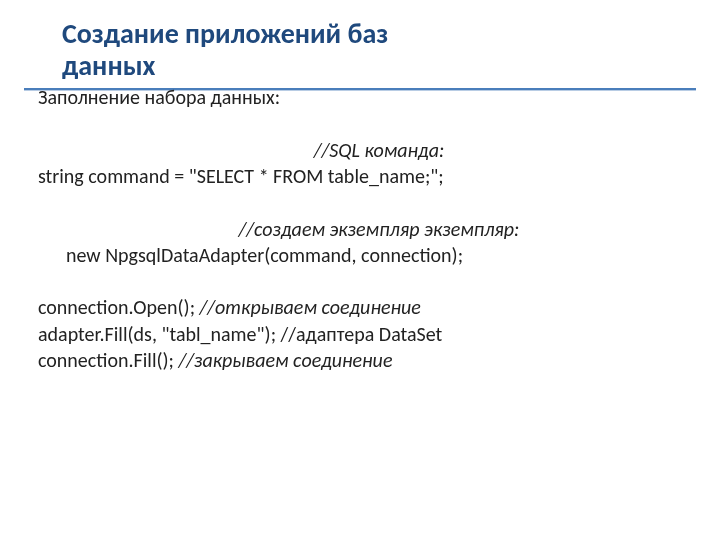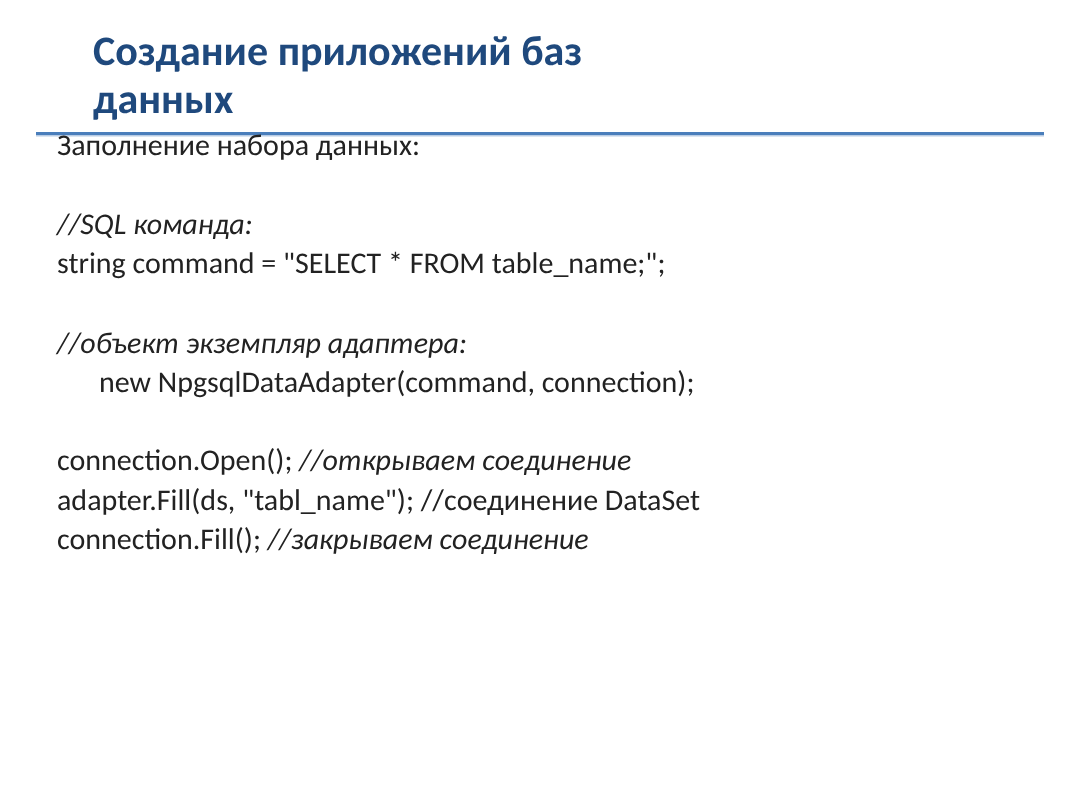--- a/index.html
+++ b/index.html
@@ -30,45 +30,45 @@
     }
     .content {
       padding: 6px 0 0 38px;
       font-size: 20px;
       color: #222;
       line-height: 1.32;
       position: relative;
       top: -6px;
     }
     .bold { font-weight: normal; }
-    .italic { font-style: italic; }
+    .italic { font-style: italic; text-align: center; }
     .blank { height: 26px; }
     .indent { padding-left: 28px; }
     .inline-comment { font-style: italic; }
   </style>
 </head>
 <body>
 
 <div class="title">
   <div>Создание приложений баз</div>
   <div>данных</div>
 </div>
 <div class="title-rule"></div>
 
 <div class="content">
   <div class="bold">Заполнение набора данных:</div>
   <div class="blank"></div>
   <div class="italic">//SQL команда:</div>
   <div>string  command = "SELECT  * FROM  table_name;";</div>
   <div class="blank"></div>
-  <div class="italic">//объект экземпляр адаптера:</div>
+  <div class="italic">//создаем экземпляр экземпляр:</div>
   <div class="indent">new NpgsqlDataAdapter(command, connection);</div>
   <div class="blank"></div>
   <div>
     <span>connection.Open();     </span><span class="inline-comment">//открываем соединение</span>
   </div>
   <div>
-    <span>adapter.</span><span class="bold">Fill</span><span>(ds, "tabl_name");  </span><span>//соединение DataSet</span>
+    <span>adapter.</span><span class="bold">Fill</span><span>(ds, "tabl_name");  </span><span>//адаптера DataSet</span>
   </div>
   <div>
     <span>connection.Fill();     </span><span class="inline-comment">//закрываем соединение</span>
   </div>
 </div>
 
 </body></html>

